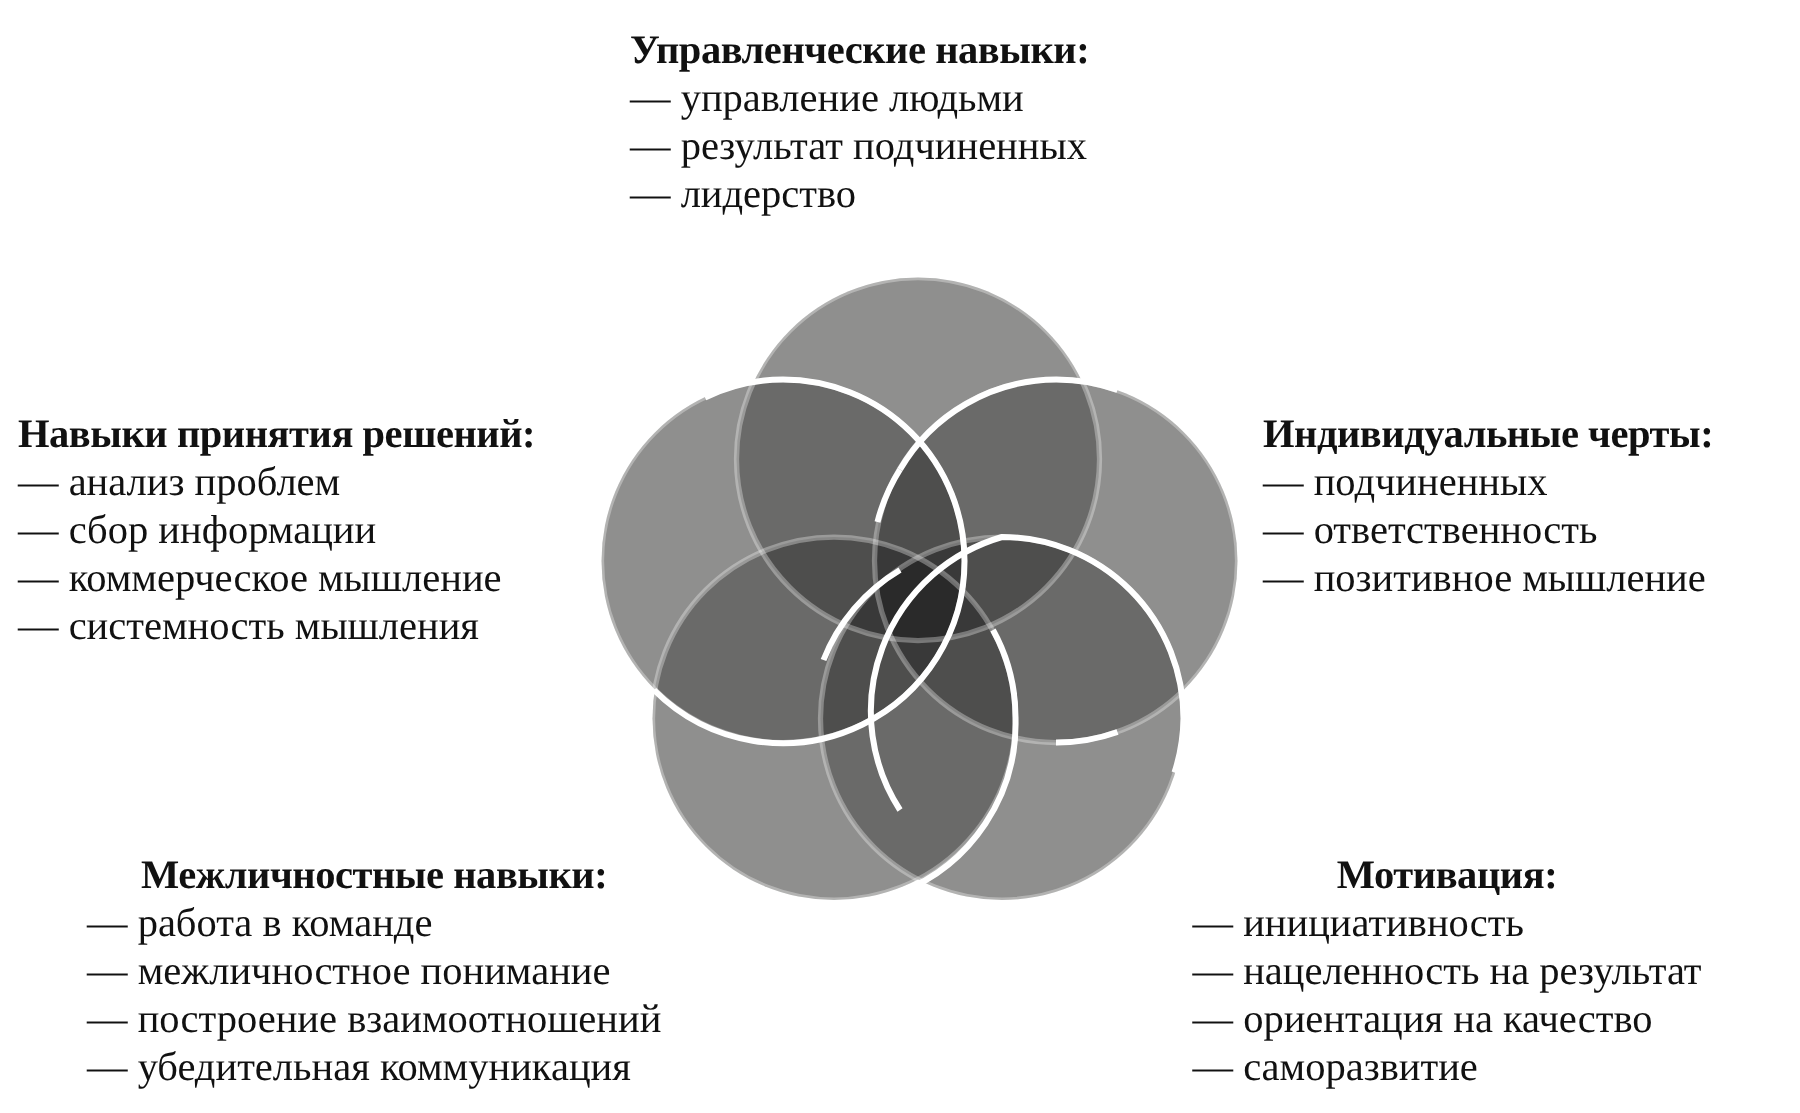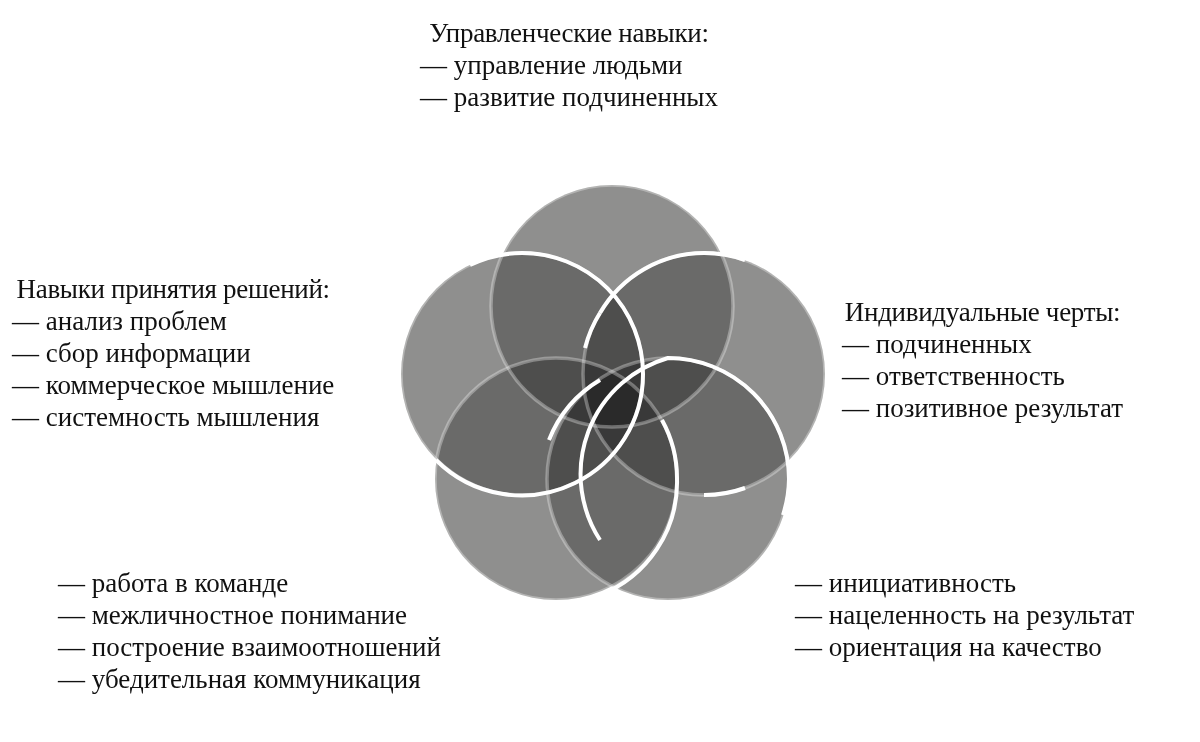--- a/index.html
+++ b/index.html
@@ -1,19 +1,19 @@
 <!DOCTYPE html>
 <html><head>
 <meta charset="utf-8">
 <style>
   html, body { margin: 0; padding: 0; background: #ffffff; }
   body { width: 1200px; height: 742px; position: relative; overflow: hidden;
          font-family: "Liberation Serif", "DejaVu Serif", serif; color: #111; }
   .block { position: absolute; font-size: 27px; line-height: 32px; white-space: nowrap; }
-  .block .title { font-weight: normal; letter-spacing: -0.3px; text-align: center; }
+  .block .title { font-weight: bold; letter-spacing: -0.3px; text-align: center; }
   .block .item::before { content: "— "; }
   #diagram { position: absolute; left: 0; top: 0; width: 1200px; height: 742px; }
 </style>
 </head>
 <body>
 
 <svg id="diagram" viewBox="0 0 1200 742" xmlns="http://www.w3.org/2000/svg">
   <defs>
     <circle id="cT" cx="612" cy="306" r="121"></circle>
     <circle id="cL" cx="522" cy="374" r="121"></circle>
@@ -58,42 +58,46 @@
 
     <path d="M 662 420 A 121 121 0 0 1 677 479 A 121 121 0 0 1 600 595"></path>
 
     <path d="M 745 488 A 121 121 0 0 1 704 495"></path>
   </g>
 </svg>
 
 <div class="block" style="left:420px; top:17px;">
   <div class="title">Управленческие навыки:</div>
   <div class="item">управление людьми</div>
-  <div class="item">развитие подчиненных</div>
+  <div class="item">результат подчиненных</div>
+  <div class="item">лидерство</div>
 </div>
 
 <div class="block" style="left:12px; top:273px;">
   <div class="title">Навыки принятия решений:</div>
   <div class="item">анализ проблем</div>
   <div class="item">сбор информации</div>
   <div class="item">коммерческое мышление</div>
   <div class="item">системность мышления</div>
 </div>
 
-<div class="block" style="left:842px; top:273px;margin-top:23px;">
+<div class="block" style="left:842px; top:273px;">
   <div class="title">Индивидуальные черты:</div>
   <div class="item">подчиненных</div>
   <div class="item">ответственность</div>
-  <div class="item">позитивное результат</div>
+  <div class="item">позитивное мышление</div>
 </div>
 
 <div class="block" style="left:58px; top:567px;">
+  <div class="title">Межличностные навыки:</div>
   <div class="item">работа в команде</div>
   <div class="item">межличностное понимание</div>
   <div class="item">построение взаимоотношений</div>
   <div class="item">убедительная коммуникация</div>
 </div>
 
 <div class="block" style="left:795px; top:567px;">
+  <div class="title">Мотивация:</div>
   <div class="item">инициативность</div>
   <div class="item">нацеленность на результат</div>
   <div class="item">ориентация на качество</div>
+  <div class="item">саморазвитие</div>
 </div>
 
 </body></html>

